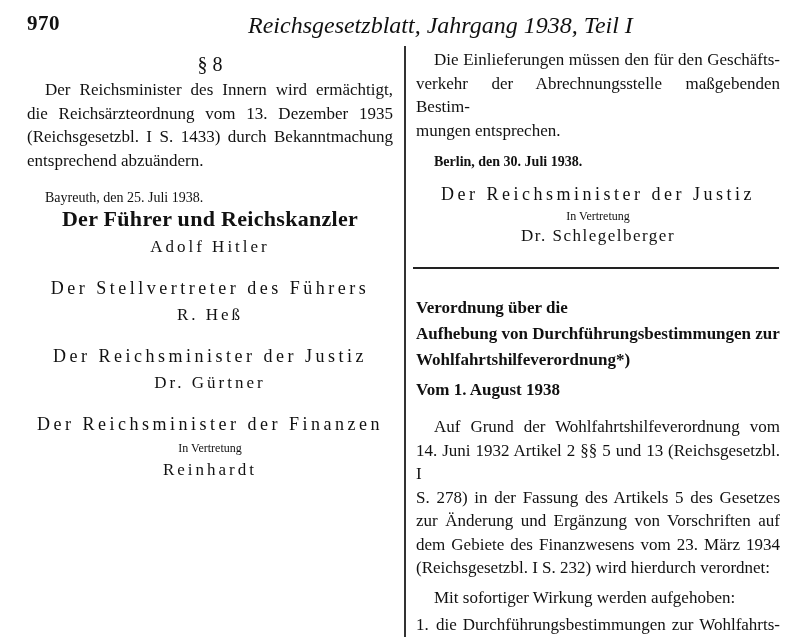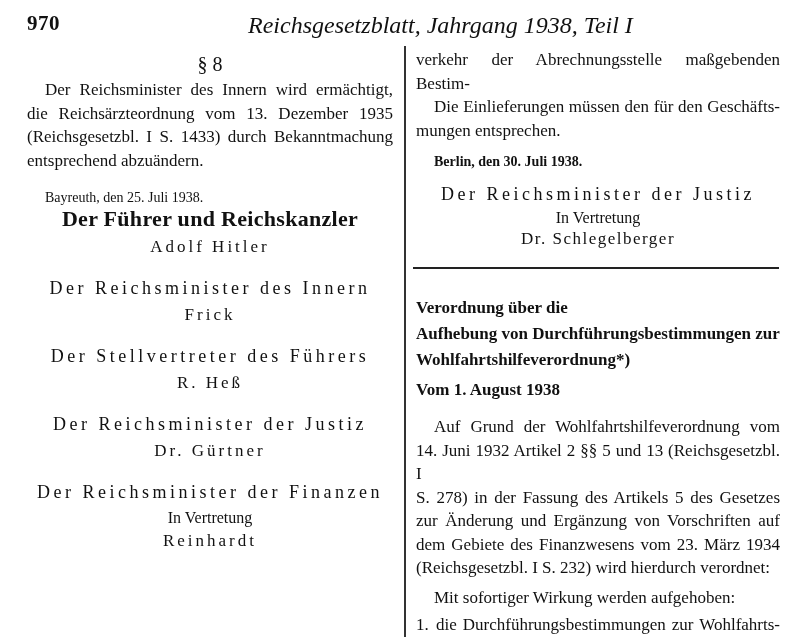--- a/index.html
+++ b/index.html
@@ -51,21 +51,21 @@
     }
     .sig-title {
       font-family: "Liberation Serif", serif; font-size: 18px;
       text-align: center; letter-spacing: 3.5px; white-space: nowrap;
     }
     .sig-name {
       font-family: "Liberation Serif", serif; font-size: 17px;
       text-align: center; letter-spacing: 3px;
     }
     .sig-small {
-      font-family: "Liberation Serif", serif; font-size: 16px;
+      font-family: "Liberation Serif", serif; font-size: 12px;
       text-align: center;
     }
     .heading-bold {
       font-family: "Liberation Serif", serif; font-size: 17px; font-weight: bold;
       text-align: left; line-height: 26px;
     }
     .list-item {
       font-family: "Liberation Serif", serif; font-size: 17px; line-height: 23.5px;
     }
     .list-item .num { display: inline-block; width: 16px; }
@@ -88,46 +88,42 @@
     <span class="line last">entsprechend abzuändern.</span>
   </div>
 
   <div class="place-date" style="margin-top:18px;">Bayreuth, den 25. Juli 1938.</div>
 
   <div style="">
     <div class="sig-title-large">Der Führer und Reichskanzler</div>
     <div class="sig-name" style="margin-top:5px;">Adolf Hitler</div>
   </div>
 
-  <div style="margin-top:21px;">
-    <div class="sig-title">Der Reichsminister des Innern</div>
-    <div class="sig-name" style="margin-top:6px;">Frick</div>
-  </div>
 
   <div style="margin-top:21px;">
     <div class="sig-title">Der Stellvertreter des Führers</div>
     <div class="sig-name" style="margin-top:6px;">R. Heß</div>
   </div>
 
   <div style="margin-top:21px;">
     <div class="sig-title">Der Reichsminister der Justiz</div>
     <div class="sig-name" style="margin-top:6px;">Dr. Gürtner</div>
   </div>
 
   <div style="margin-top:21px;">
     <div class="sig-title">Der Reichsminister der Finanzen</div>
     <div class="sig-small" style="margin-top:6px;">In Vertretung</div>
     <div class="sig-name" style="margin-top:4px;">Reinhardt</div>
   </div>
 </div>
 
 <div class="col col-right">
   <div class="para">
+    <span class="line first">Die Einlieferungen müssen den für den Geschäfts-</span>
     <span class="line">verkehr der Abrechnungsstelle maßgebenden Bestim-</span>
-    <span class="line first">Die Einlieferungen müssen den für den Geschäfts-</span>
     <span class="line last">mungen entsprechen.</span>
   </div>
 
   <div class="place-date" style="margin-top:12px; font-weight:bold;">Berlin, den 30. Juli 1938.</div>
 
   <div style="margin-top:14px;">
     <div class="sig-title">Der Reichsminister der Justiz</div>
     <div class="sig-small" style="margin-top:4px;">In Vertretung</div>
     <div class="sig-name" style="margin-top:2px; letter-spacing:1.5px;">Dr. Schlegelberger</div>
   </div>

